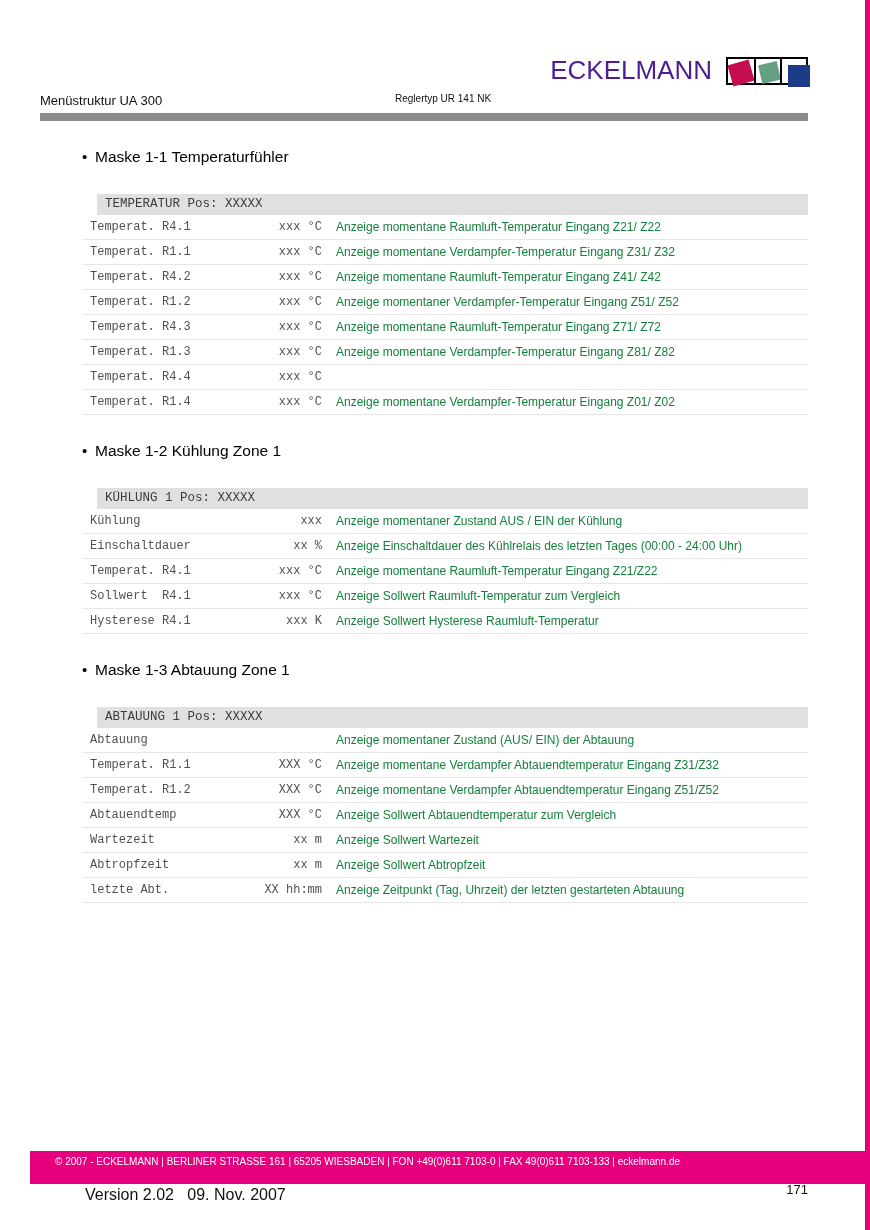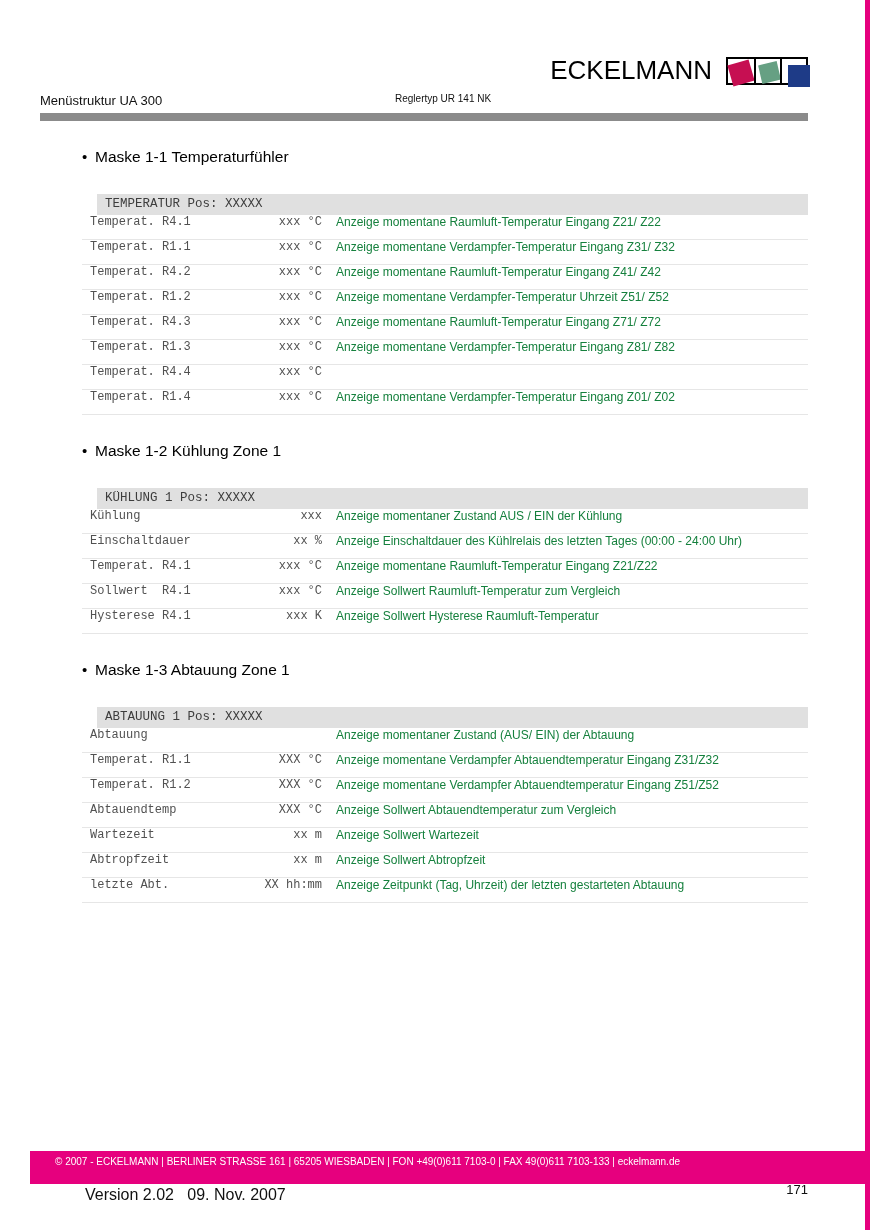--- a/index.html
+++ b/index.html
@@ -5,40 +5,40 @@
   html,body{margin:0;padding:0;background:#fff;}
   *{box-sizing:border-box;}
   .page{
     position:relative;width:870px;height:1230px;background:#ffffff;overflow:hidden;
     font-family:"Liberation Sans",sans-serif;color:#111;
   }
   
   .edge-strip{position:absolute;top:0;right:0;width:5px;height:1230px;}
   
   .logo{position:absolute;top:55px;right:62px;display:flex;align-items:center;gap:14px;}
-  .logo-text{font-size:26px;letter-spacing:0px;color:#000000;font-weight:400;}
+  .logo-text{font-size:26px;letter-spacing:0px;color:#4c1d95;font-weight:400;}
   .logo-marks{display:flex;border:2px solid #000;height:28px;}
   .logo-cell{position:relative;width:26px;height:24px;}
   .logo-cell + .logo-cell{border-left:2px solid #000;}
   .diamond{position:absolute;}
   .d1{width:22px;height:22px;left:2px;top:3px;transform:rotate(-16deg);}
   .d2{width:19px;height:19px;left:4px;top:4px;transform:rotate(-13deg);}
   .d3{width:22px;height:22px;right:-4px;bottom:-4px;}
   
   .hdr-left{position:absolute;top:93px;left:40px;font-size:13px;}
   .hdr-center{position:absolute;top:93px;left:395px;font-size:10px;}
   .hdr-bar{position:absolute;top:113px;left:40px;width:768px;height:8px;background:#8b8b8b;}
   
   .content{position:absolute;top:121px;left:82px;width:726px;}
   .section-heading{display:flex;align-items:baseline;padding-top:27px;line-height:18px;font-size:15.5px;color:#000;}
   .bullet{width:13px;font-size:15px;}
   .mask-table{margin-top:28px;}
   .table-header{height:21px;line-height:21px;background:#e0e0e0;padding-left:8px;
     font-family:"Liberation Mono",monospace;font-size:12.5px;color:#3d3d3d;white-space:pre;margin-left:15px;}
-  .trow{display:flex;align-items:flex-start;height:25px;border-bottom:1px solid #e6e6e6;padding-left:8px;}
+  .trow{display:flex;align-items:center;height:25px;border-bottom:1px solid #e6e6e6;padding-left:8px;}
   .tlabel{width:160px;font-family:"Liberation Mono",monospace;font-size:12px;color:#515151;white-space:pre;}
   .tvalue{width:72px;text-align:right;font-family:"Liberation Mono",monospace;font-size:12px;color:#515151;white-space:pre;}
   .tdesc{margin-left:14px;font-size:12px;color:#15803d;white-space:nowrap;}
   
   .footer-bar{position:absolute;top:1151px;left:30px;width:840px;height:33px;line-height:21px;
     padding-left:25px;font-size:10px;color:#ffffff;white-space:nowrap;}
   .version{position:absolute;top:1186px;left:85px;font-size:16px;color:#111;white-space:pre;}
   .pagenum{position:absolute;top:1182px;right:62px;font-size:13px;color:#111;}
 </style>
 </head>
@@ -90,21 +90,21 @@
 
   <div class="trow">
     <span class="tlabel">Temperat. R4.2</span>
     <span class="tvalue">xxx °C</span>
     <span class="tdesc">Anzeige momentane Raumluft-Temperatur Eingang Z41/ Z42</span>
   </div>
 
   <div class="trow">
     <span class="tlabel">Temperat. R1.2</span>
     <span class="tvalue">xxx °C</span>
-    <span class="tdesc">Anzeige momentane Verdampfer-Temperatur Uhrzeit Z51/ Z52</span>
+    <span class="tdesc">Anzeige momentaner Verdampfer-Temperatur Eingang Z51/ Z52</span>
   </div>
 
   <div class="trow">
     <span class="tlabel">Temperat. R4.3</span>
     <span class="tvalue">xxx °C</span>
     <span class="tdesc">Anzeige momentane Raumluft-Temperatur Eingang Z71/ Z72</span>
   </div>
 
   <div class="trow">
     <span class="tlabel">Temperat. R1.3</span>

